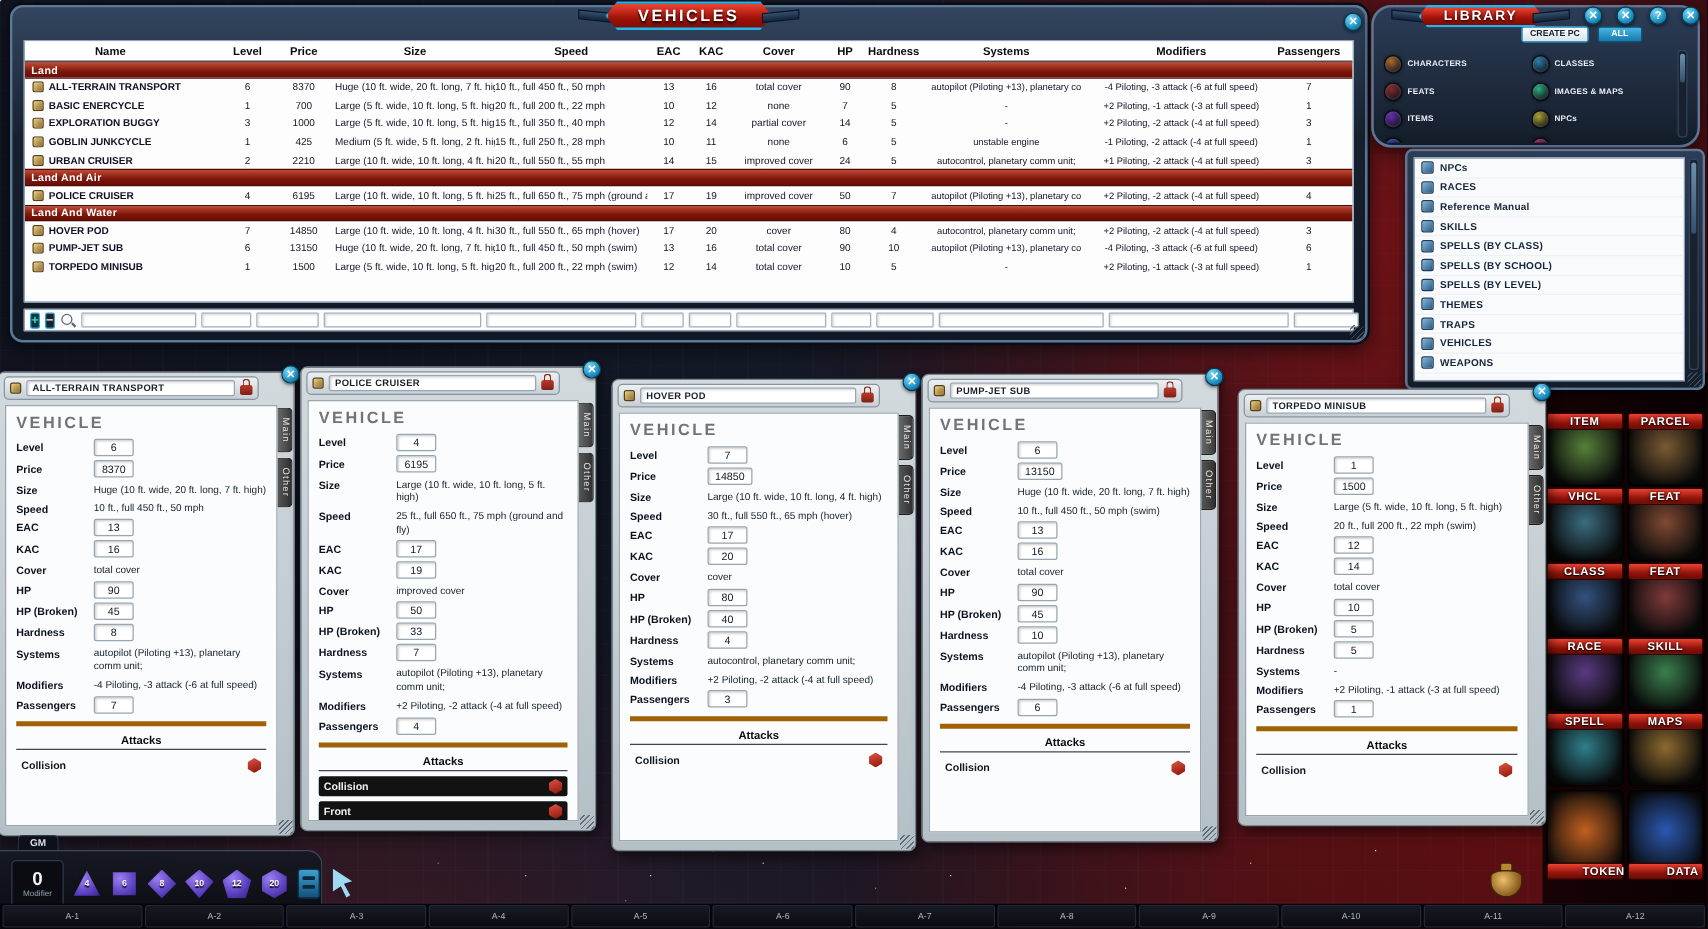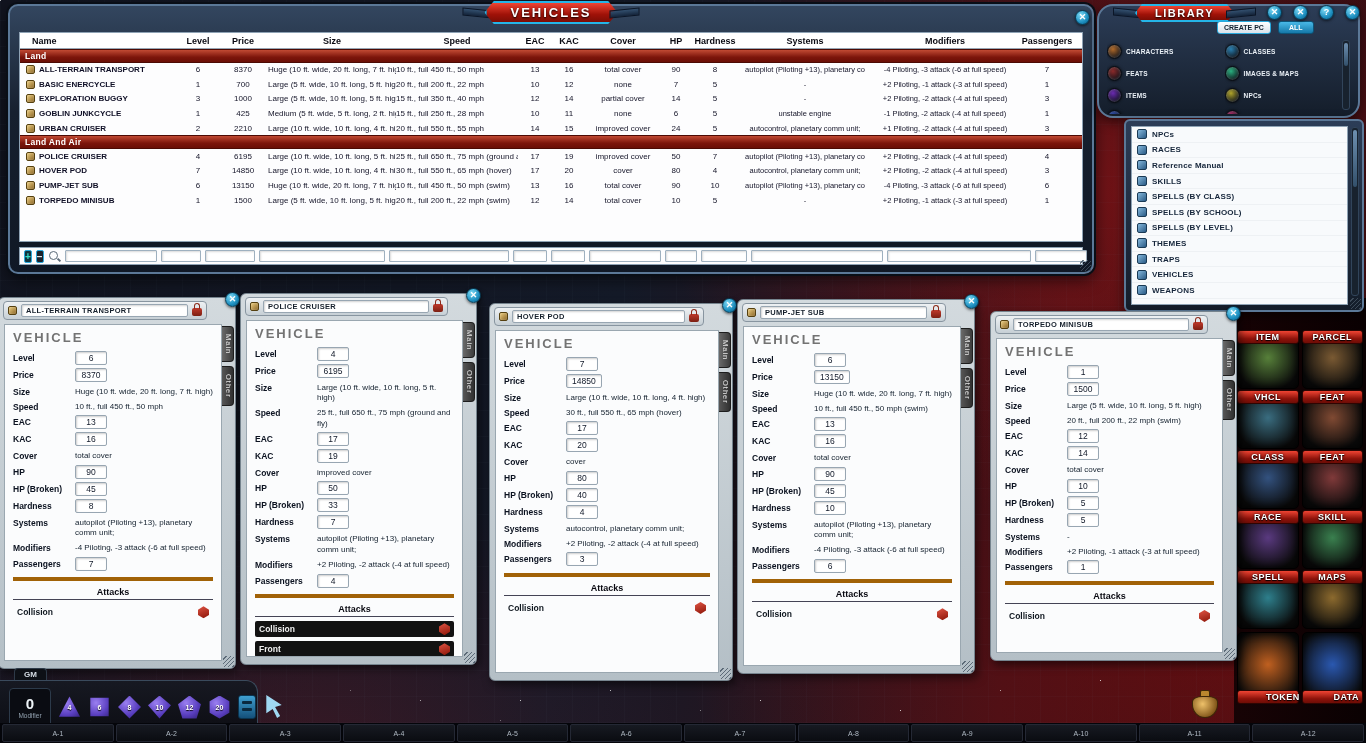--- a/index.html
+++ b/index.html
@@ -57,21 +57,21 @@
     background:linear-gradient(180deg,#33465f,#16202f 40%,#101825);
     border:2px solid #5b7897;box-shadow:0 0 0 2px #090e16,0 5px 16px rgba(0,0,0,.65);}
   .vwin .banner{left:50%;top:-5px;transform:translateX(-50%);}
   .vwin-x{position:absolute;right:2px;top:4px;z-index:6;}
   .vwin-inner{position:absolute;left:9px;right:9px;top:26px;bottom:30px;background:#fdfdfe;
     border:1px solid #8fa3b5;overflow:hidden;
     --cols:158px 40px 50px 128px 122px 34px 34px 74px 32px 46px 134px 146px 58px;}
   .thead{height:16px;border-bottom:1px solid #97a7b5;display:grid;grid-template-columns:var(--cols);
     align-items:center;font-size:9px;font-weight:bold;color:#0a0a12;background:#fff;}
   .hcell{text-align:center;white-space:nowrap;overflow:hidden;}
-  .hcell.h0{text-align:left;padding-left:12px;}
+  .hcell.h0{text-align:left;padding-left:28px;margin-left:28px;}
   .trow{display:grid;grid-template-columns:var(--cols);height:14.6px;align-items:center;
     font-size:8px;color:#141428;cursor:pointer;}
   .cat-row{height:13.5px;background:linear-gradient(180deg,#c14a33,#7c150b 60%,#6a0f06);
     color:#fff;font-size:8.5px;font-weight:bold;display:flex;align-items:center;padding-left:5px;
     letter-spacing:.3px;border-top:1px solid #4c0a04;border-bottom:1px solid #4c0a04;}
   .c-name{display:flex;align-items:center;gap:4px;padding-left:6px;font-weight:bold;color:#0f0f26;
     white-space:nowrap;overflow:hidden;font-size:8px;}
   .cell{white-space:nowrap;overflow:hidden;}
   .c-l{text-align:left;padding-right:4px;}
   .c-c{text-align:center;}
@@ -355,20 +355,21 @@
           <div class="cell c-l">25 ft., full 650 ft., 75 mph (ground and fly)</div>
           <div class="cell c-c">17</div>
           <div class="cell c-c">19</div>
           <div class="cell c-c">improved cover</div>
           <div class="cell c-c">50</div>
           <div class="cell c-c">7</div>
           <div class="cell c-c c-small">autopilot (Piloting +13), planetary co</div>
           <div class="cell c-c c-small">+2 Piloting, -2 attack (-4 at full speed)</div>
           <div class="cell c-c">4</div>
         </div>
+        <div class="cat-row">Land And Water</div>
         <div class="trow">
           <div class="c-name">
             <span class="goldicon"></span>
             <span>HOVER POD</span>
           </div>
           <div class="cell c-c">7</div>
           <div class="cell c-c">14850</div>
           <div class="cell c-l">Large (10 ft. wide, 10 ft. long, 4 ft. high)</div>
           <div class="cell c-l">30 ft., full 550 ft., 65 mph (hover)</div>
           <div class="cell c-c">17</div>

